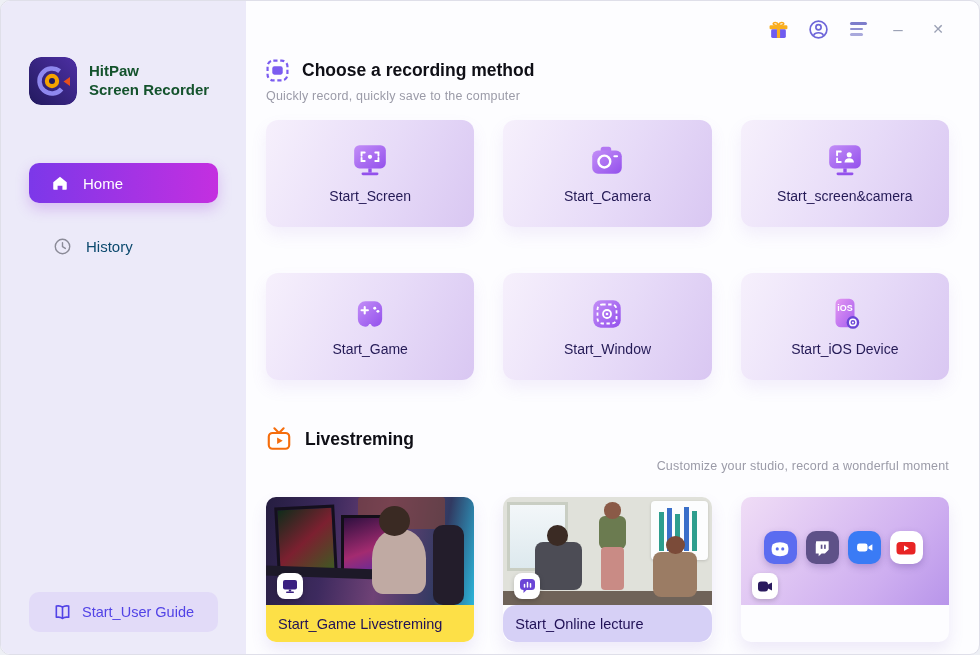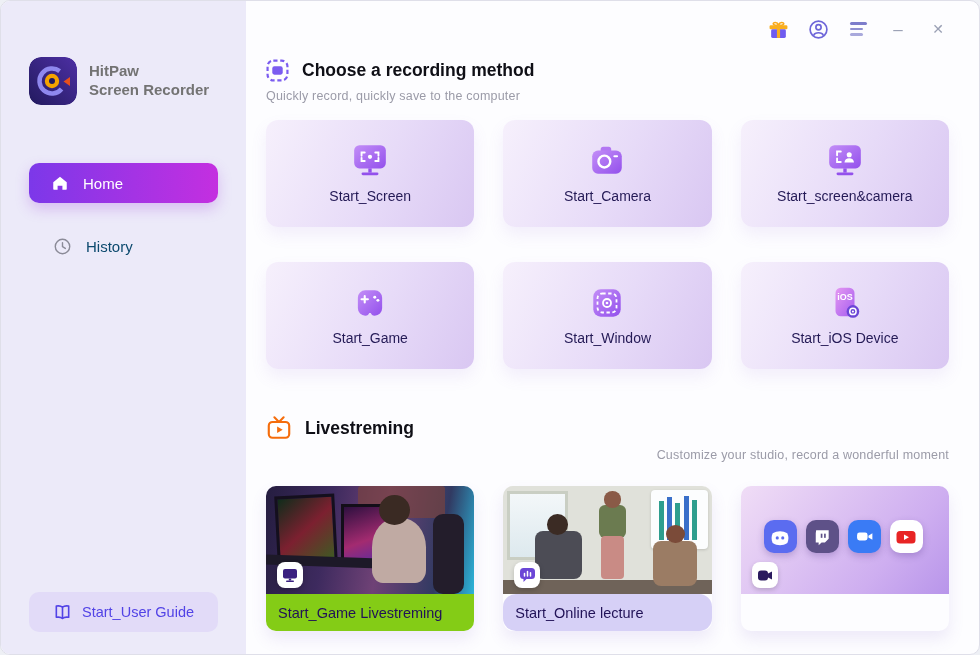--- a/index.html
+++ b/index.html
@@ -4,21 +4,21 @@
 <style>
   html,body{margin:0;padding:0;width:980px;height:655px;overflow:hidden;
     background:#eef0f5;font-family:"Liberation Sans",sans-serif;}
   .window{position:absolute;inset:0;border-radius:10px;border:1px solid #dfdfe9;
     overflow:hidden;display:flex;background:#fdfdff;box-sizing:border-box;}
   
   .sidebar{width:245px;min-width:245px;background:#eceaf9;display:flex;flex-direction:column;
     box-sizing:border-box;padding:56px 28px 22px 28px;}
   .logo-row{display:flex;align-items:center;gap:12px;}
   .logo{width:48px;height:48px;border-radius:12px;flex:none;}
-  .app-name{font-weight:bold;font-size:15px;line-height:1.25;color:#737373;}
+  .app-name{font-weight:bold;font-size:15px;line-height:1.25;color:#14532d;}
   .nav-home{margin-top:58px;height:40px;border-radius:10px;display:flex;align-items:center;gap:14px;
     padding-left:22px;background:linear-gradient(90deg,#7c38e9,#c42fe0);color:#fff;font-size:15px;
     cursor:pointer;box-shadow:0 6px 14px rgba(150,50,220,.25);}
   .nav-history{margin-top:26px;height:34px;display:flex;align-items:center;gap:14px;padding-left:24px;
     color:#0c4a6e;font-size:15px;cursor:pointer;}
   .side-spacer{flex:1;}
   .user-guide{height:40px;border-radius:10px;background:#e2dbf8;display:flex;align-items:center;
     justify-content:center;gap:10px;color:#5243e6;font-size:14.5px;cursor:pointer;}
   
   .main{flex:1;display:flex;flex-direction:column;box-sizing:border-box;padding:0 30px 0 20px;position:relative;}
@@ -26,21 +26,21 @@
   .ctl{width:22px;height:22px;display:flex;align-items:center;justify-content:center;cursor:pointer;}
   .glyph{font-size:17px;color:#9aa0b4;line-height:1;}
   .menu-icon{display:flex;flex-direction:column;gap:3px;align-items:flex-start;}
   .menu-icon i{display:block;height:2.4px;border-radius:2px;background:#8f8fd0;}
   .menu-icon i:nth-child(1){width:17px;background:#7d7dcb;}
   .menu-icon i:nth-child(2){width:13px;}
   .menu-icon i:nth-child(3){width:13px;background:#a9a9dc;}
   .sec-head{display:flex;align-items:center;gap:13px;margin-top:6px;}
   .sec-title{font-size:17.5px;font-weight:bold;color:#0f0f16;}
   .sec-sub{margin-top:7px;font-size:12.5px;color:#9b9ba8;letter-spacing:.2px;}
-  .grid{display:grid;grid-template-columns:repeat(3,1fr);gap:35px 29px;margin-top:17px;}
+  .grid{display:grid;grid-template-columns:repeat(3,1fr);gap:46px 29px;margin-top:17px;}
   .rec-card{height:107px;border-radius:12px;background:linear-gradient(115deg,#f6f0fc 0%,#e7dbf8 55%,#d9c7f2 100%);
     display:flex;flex-direction:column;align-items:center;justify-content:center;gap:9px;cursor:pointer;
     box-shadow:0 8px 16px rgba(150,110,220,.10);}
   .rec-label{font-size:14px;color:#241a56;}
   .sec2{margin-top:40px;text-align:right;}
   .live-grid{display:grid;grid-template-columns:repeat(3,1fr);gap:29px;margin-top:24px;}
   .live-card{height:145px;border-radius:10px;overflow:hidden;display:flex;flex-direction:column;cursor:pointer;
     box-shadow:0 8px 16px rgba(120,90,200,.12);}
   .live-img{height:108px;position:relative;overflow:hidden;}
   .live-img *{position:absolute;}
@@ -304,21 +304,21 @@
             <div class="sg-body"></div>
             <div class="sg-head"></div>
           <div class="badge">
             <svg width="16" height="15" viewBox="0 0 16 15">
               <rect x="1" y="1" width="14" height="9.5" rx="2" fill="#3a2080"></rect>
               <rect x="6.8" y="10.5" width="2.4" height="2" fill="#3a2080"></rect>
               <rect x="4" y="12.5" width="8" height="1.6" rx=".8" fill="#3a2080"></rect>
             </svg>
           </div>
         </div>
-        <div class="live-foot" style="background:#84cc16;">Start_Game Livestreming</div>
+        <div class="live-foot" style="background:#fde047;">Start_Game Livestreming</div>
       </div>
 
       <div class="live-card">
         <div class="live-img scene-office">
           <div class="so-win"></div>
             <div class="so-board"></div>
           <div class="so-b1"></div>
             <div class="so-b2"></div>
             <div class="so-b3"></div>
             <div class="so-b4"></div>

